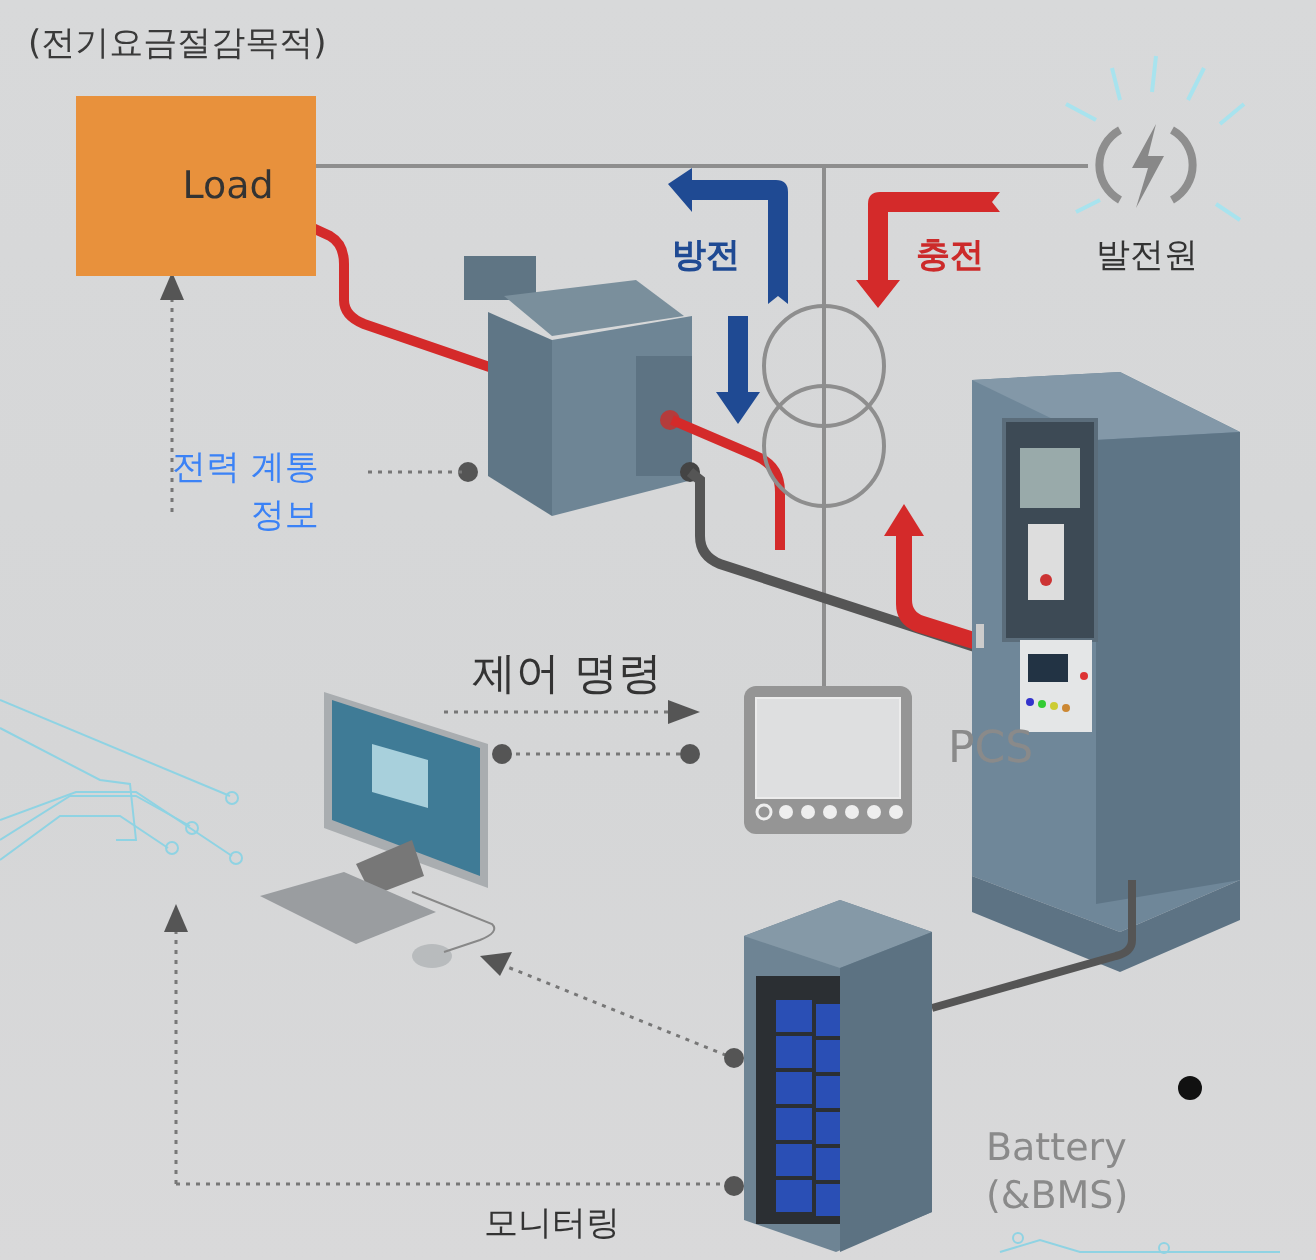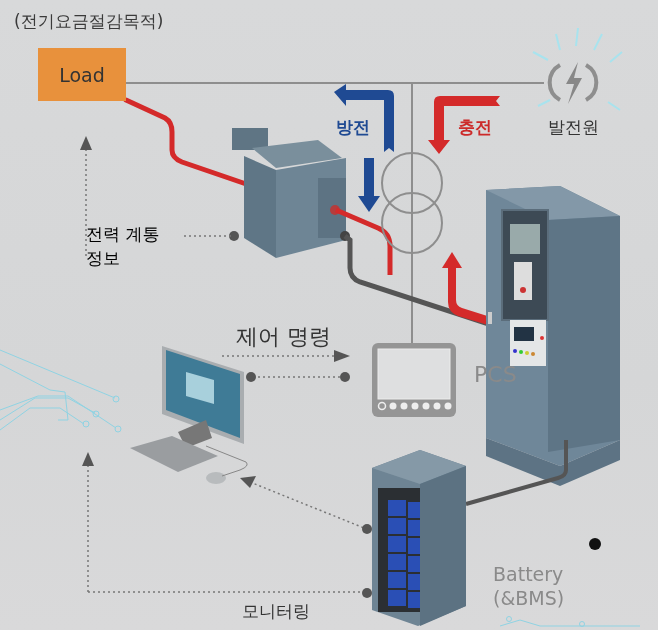--- a/index.html
+++ b/index.html
@@ -6,28 +6,28 @@
   body {
     width: 658px; height: 630px; overflow: hidden; position: relative;
     background: linear-gradient(180deg, #d8d9da 0%, #d5d6d7 60%, #d9d9da 100%);
     font-family: "DejaVu Sans", sans-serif;
   }
   .abs { position: absolute; }
   #scene { position: absolute; left: 0; top: 0; }
   .lbl { position: absolute; white-space: nowrap; color: #333; }
   #title { left: 14px; top: 10px; font-size: 17px; color: #3a3a3a; }
   #load-box {
-    left: 38px; top: 48px; width: 88px; height: 53px; background: #e8913c;
-    display: flex; align-items: center; justify-content: center;
+    left: 38px; top: 48px; width: 88px; height: 90px; background: #e8913c;
+    display: flex; align-items: center; justify-content: center; padding-left: 32px;
   }
   #load-label { font-size: 19px; color: #333; }
   #discharge-label { left: 336px; top: 116px; font-size: 17px; color: #1f4a93; font-weight: bold; }
   #charge-label { left: 458px; top: 116px; font-size: 17px; color: #cc2a2a; font-weight: bold; }
   #generator-label { left: 548px; top: 116px; font-size: 17px; color: #333; text-align: center; }
-  #grid-info-label { left: 86px; top: 222px; font-size: 17px; color: #000000; text-align: left; line-height: 24px; }
+  #grid-info-label { left: 86px; top: 222px; font-size: 17px; color: #3b82f6; text-align: right; line-height: 24px; }
   #control-label { left: 236px; top: 322px; font-size: 22px; color: #333; }
   #pcs-label { left: 474px; top: 362px; font-size: 22px; color: #8a8a8a; }
   #battery-label { left: 493px; top: 562px; font-size: 19px; color: #8a8a8a; line-height: 24px; }
   #monitoring-label { left: 214px; top: 600px; font-size: 17px; color: #333; margin-left: 28px; }
 </style>
 </head>
 <body>
 
 <svg id="scene" width="658" height="630" viewBox="0 0 658 630">
 

